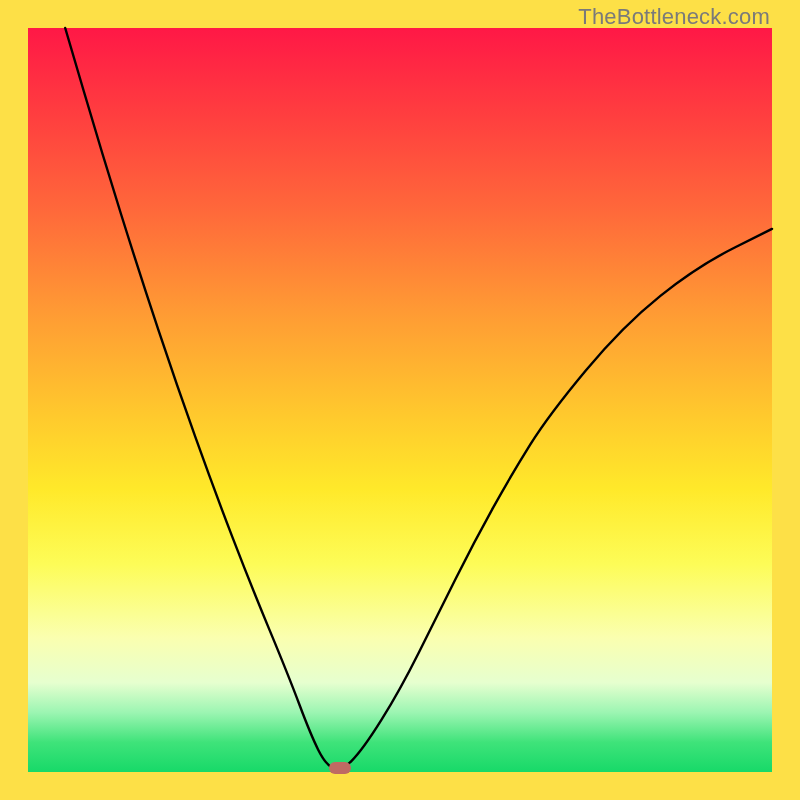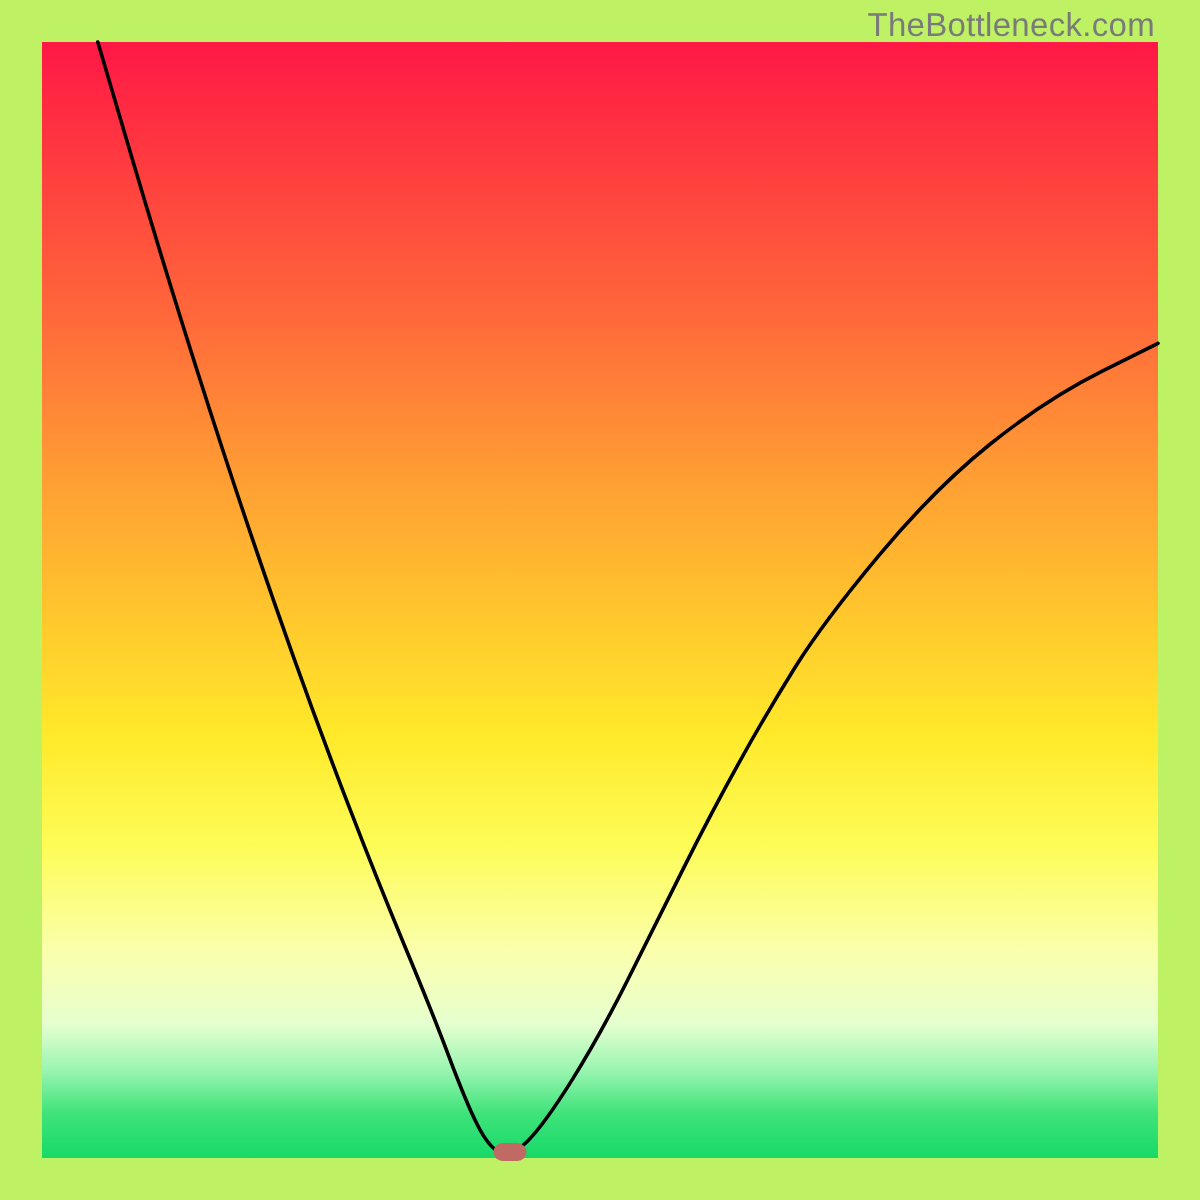--- a/index.html
+++ b/index.html
@@ -7,21 +7,21 @@
     padding: 0;
     width: 800px;
     height: 800px;
     background: #000;
     font-family: Arial, Helvetica, sans-serif;
   }
   .wrap {
     position: relative;
     width: 800px;
     height: 800px;
-    background: #bef264;
+    background: #fde047;
   }
   .plot {
     position: absolute;
     left: 28px;
     top: 28px;
     width: 744px;
     height: 744px;
     background: linear-gradient(to bottom,
       #ff1846 0%,
       #ff3f3f 12%,

